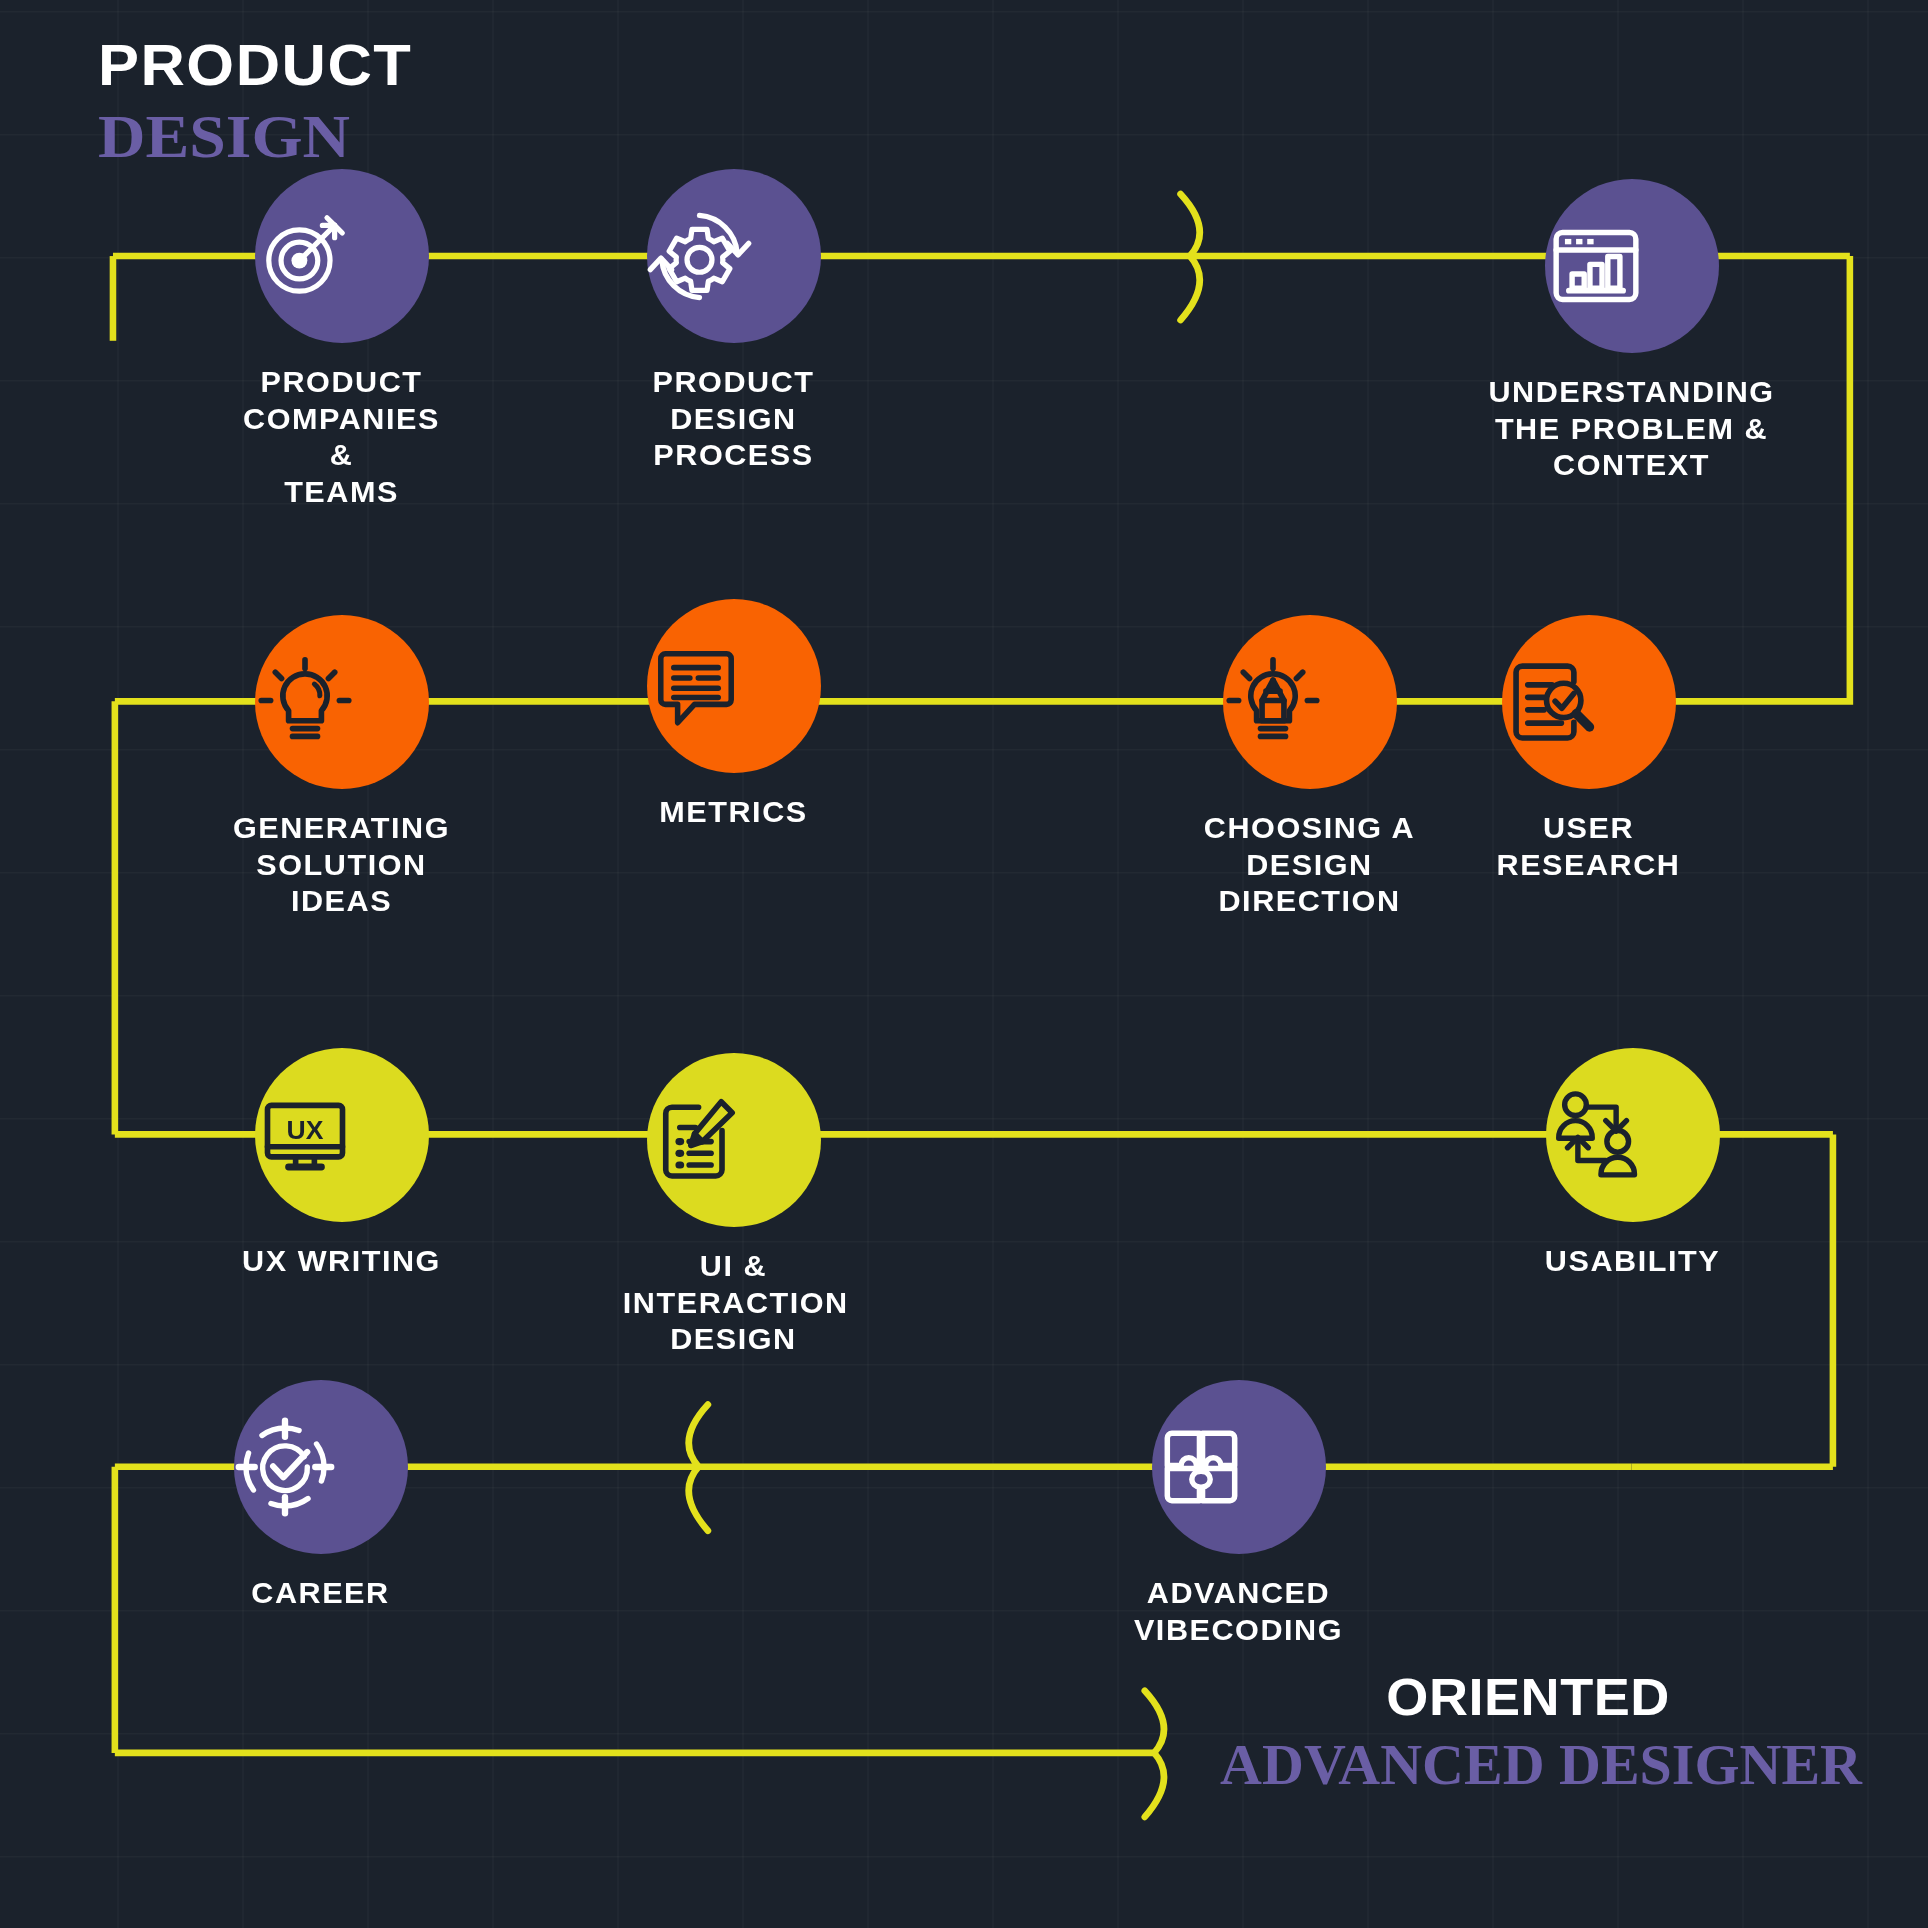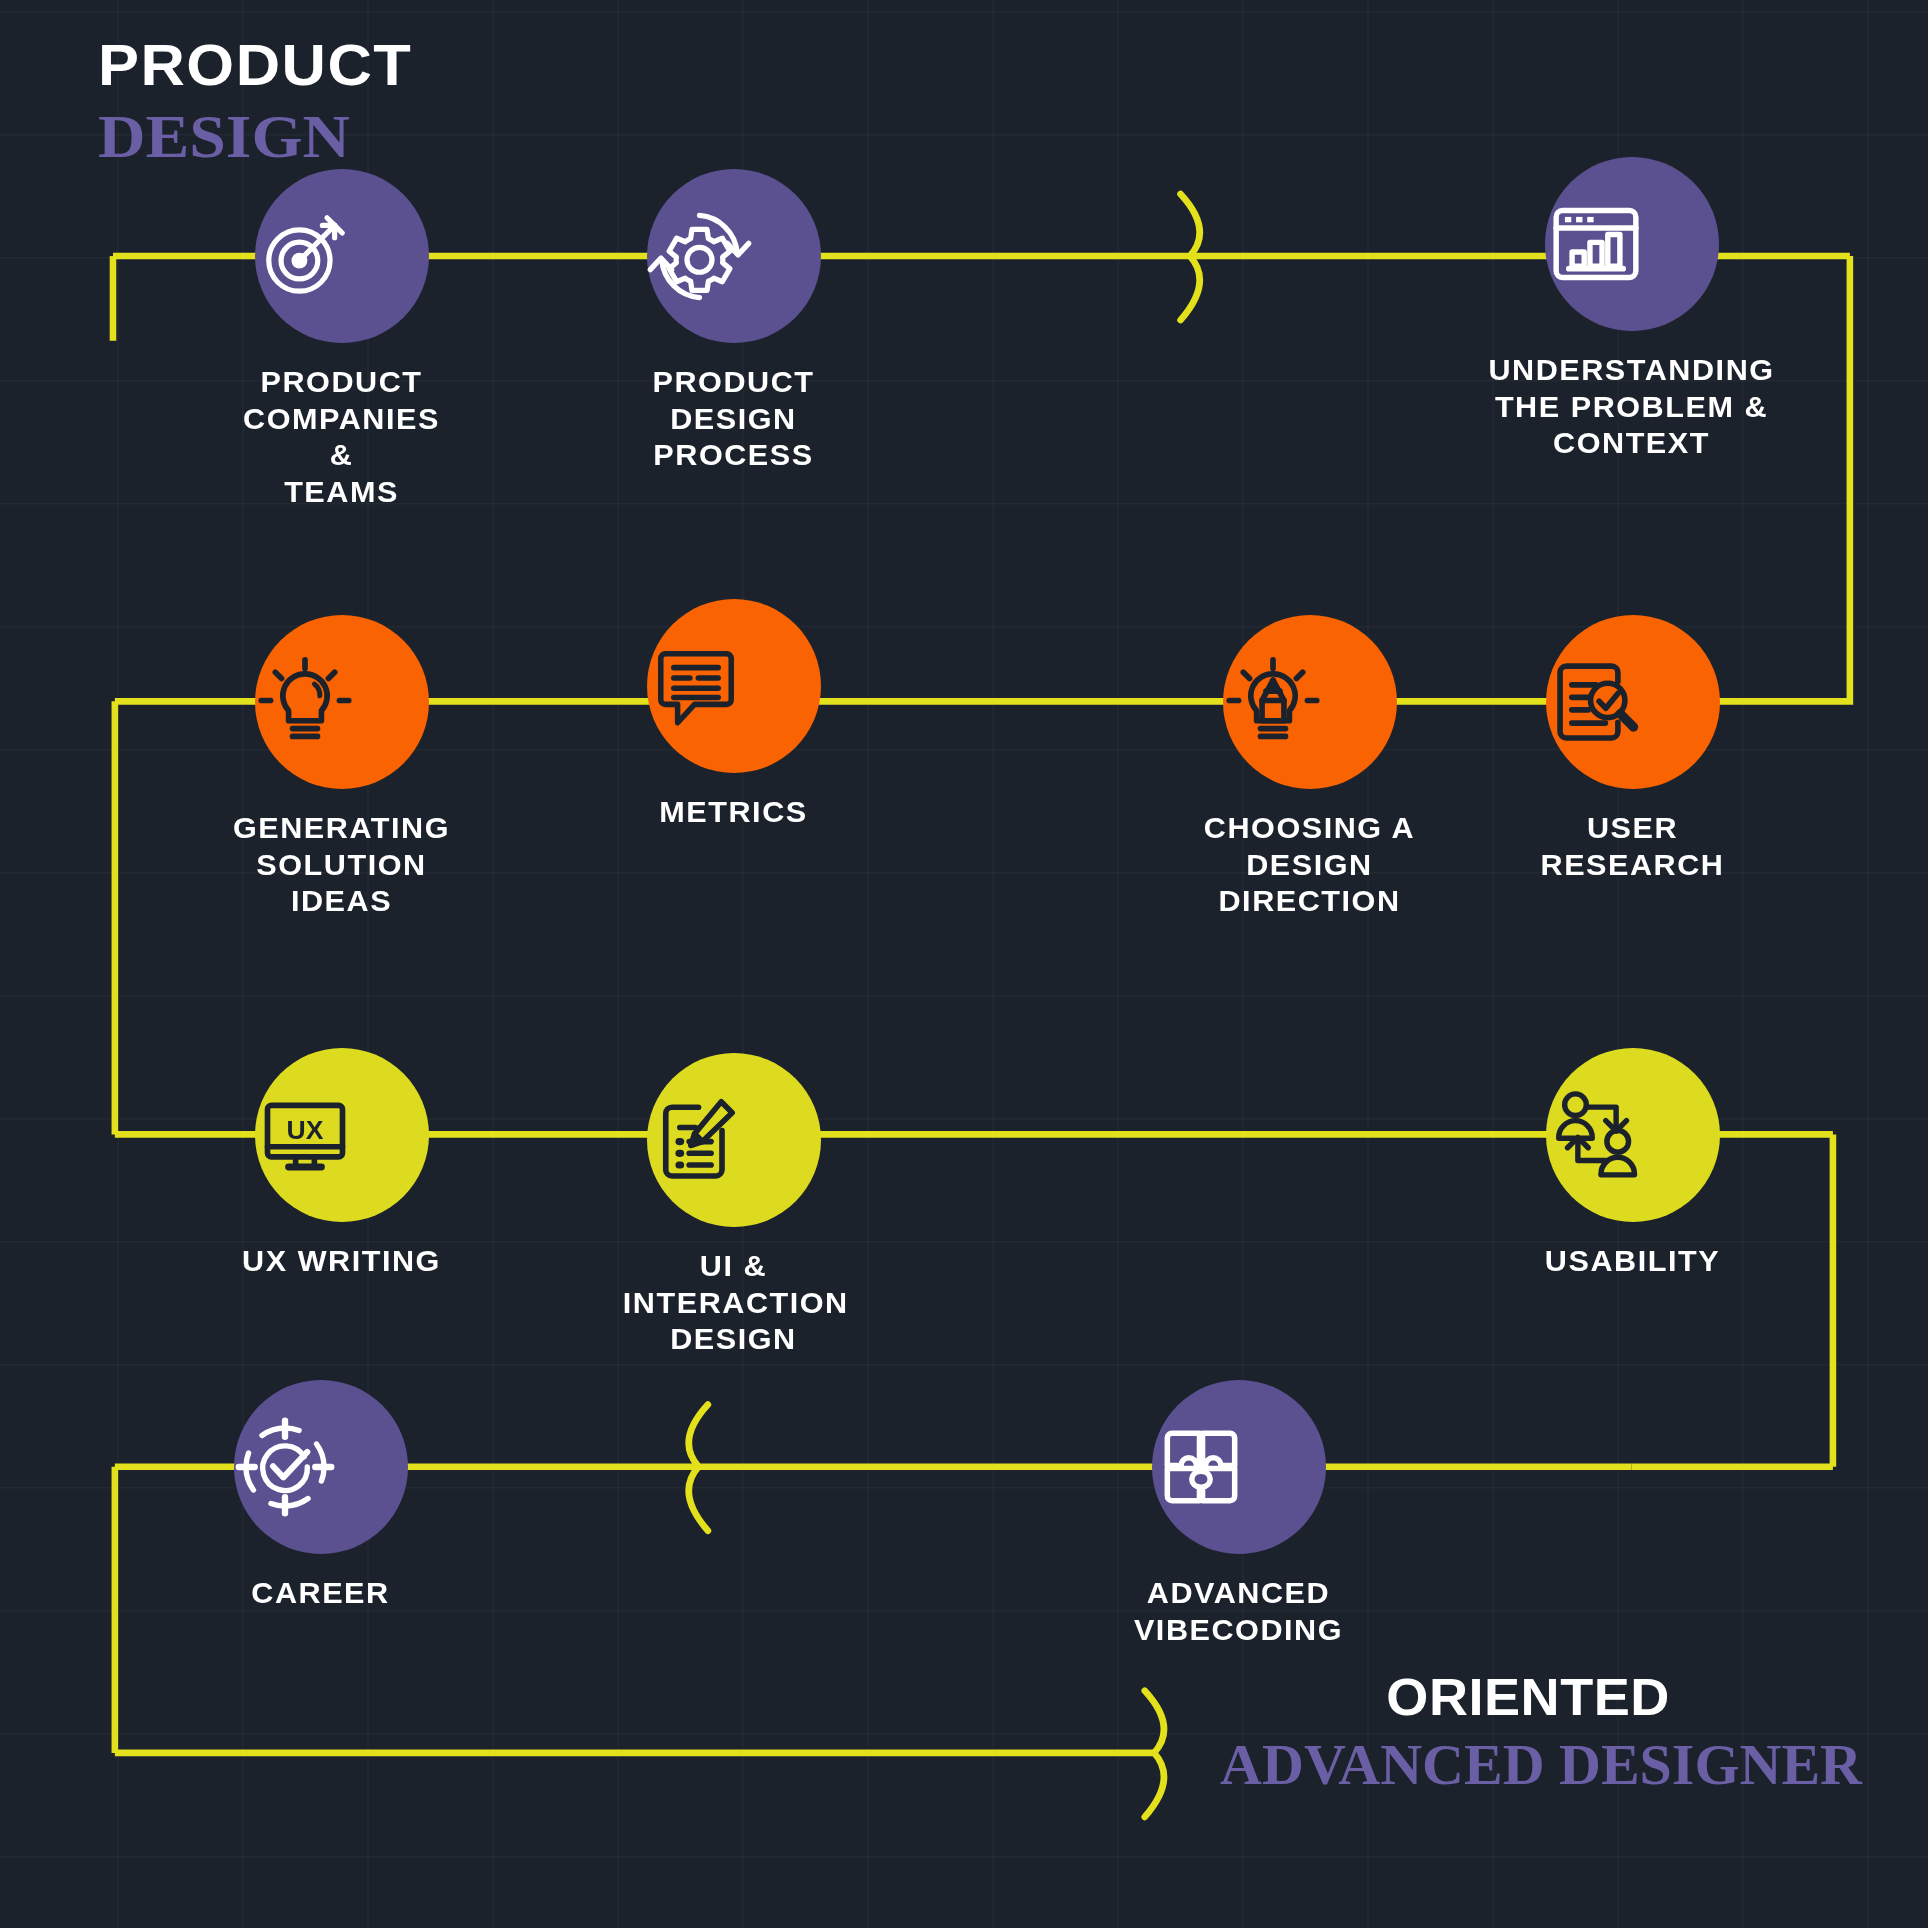--- a/index.html
+++ b/index.html
@@ -201,21 +201,21 @@
                    A11.5 11.5 0 0 0 46.1 32.4 L50.5 28.8 L45.9 20.8 L40.7 23 A11.5 11.5 0 0 0 37.4 21.1 Z"></path>
           <circle cx="32" cy="34" r="7.6"></circle>
         </g>
       </svg>
     </div>
     <div class="label">PRODUCT
 DESIGN
 PROCESS</div>
   </div>
 
-  <div class="node wide purple" style="left:1632px; top:244px; margin-top:-87px;">
+  <div class="node wide purple" style="left:1632px; top:266px; margin-top:-87px;">
     <div class="bubble">
       <svg width="102" height="102" viewBox="0 0 64 64">
         <g fill="none" stroke="#ffffff" stroke-width="3.4" stroke-linecap="round" stroke-linejoin="round">
           <rect x="7" y="11" width="50" height="42" rx="4"></rect>
           <path d="M7 22 L57 22"></path>
           <rect x="12.5" y="15" width="4" height="3.4" fill="#ffffff" stroke="none"></rect>
           <rect x="19.5" y="15" width="4" height="3.4" fill="#ffffff" stroke="none"></rect>
           <rect x="26.5" y="15" width="4" height="3.4" fill="#ffffff" stroke="none"></rect>
           <rect x="17" y="37" width="7.6" height="9"></rect>
           <rect x="28.2" y="31" width="7.6" height="15"></rect>
@@ -283,21 +283,21 @@
           <path d="M32 18 L32 24" stroke="#1b222c"></path>
           <path d="M27.5 25 L36.5 25"></path>
         </g>
       </svg>
     </div>
     <div class="label">CHOOSING A
 DESIGN
 DIRECTION</div>
   </div>
 
-  <div class="node orange" style="left:1632px; top:702px; margin-top:-87px;">
+  <div class="node orange" style="left:1588px; top:702px; margin-top:-87px;">
     <div class="bubble">
       <svg width="100" height="100" viewBox="0 0 64 64">
         <g fill="none" stroke="#1b222c" stroke-width="3.6" stroke-linecap="round" stroke-linejoin="round">
           <path d="M46 19 L46 13 A4 4 0 0 0 42 9 L13 9 A4 4 0 0 0 9 13 L9 51 A4 4 0 0 0 13 55 L42 55
                    A4 4 0 0 0 46 51 L46 45"></path>
           <path d="M16.5 21 L32 21"></path>
           <path d="M16.5 29 L27 29"></path>
           <path d="M16.5 37 L27 37"></path>
           <path d="M16.5 45.5 L38 45.5"></path>
           <circle cx="39.5" cy="31" r="11"></circle>

